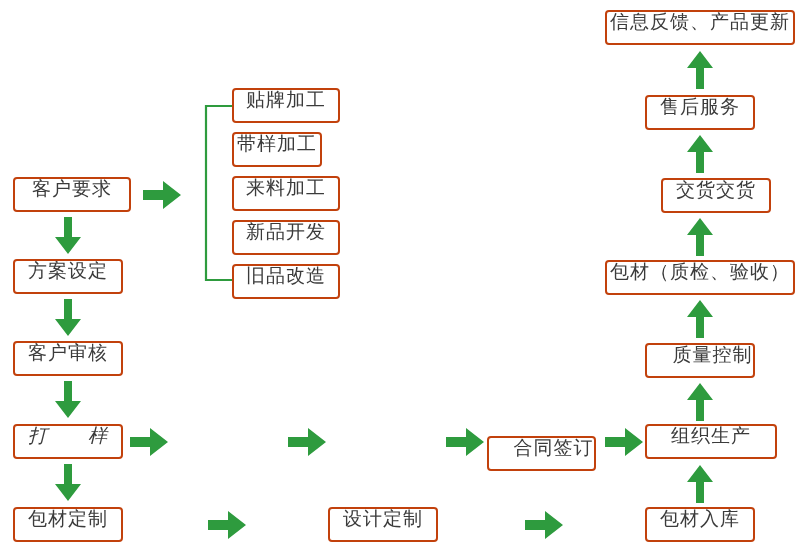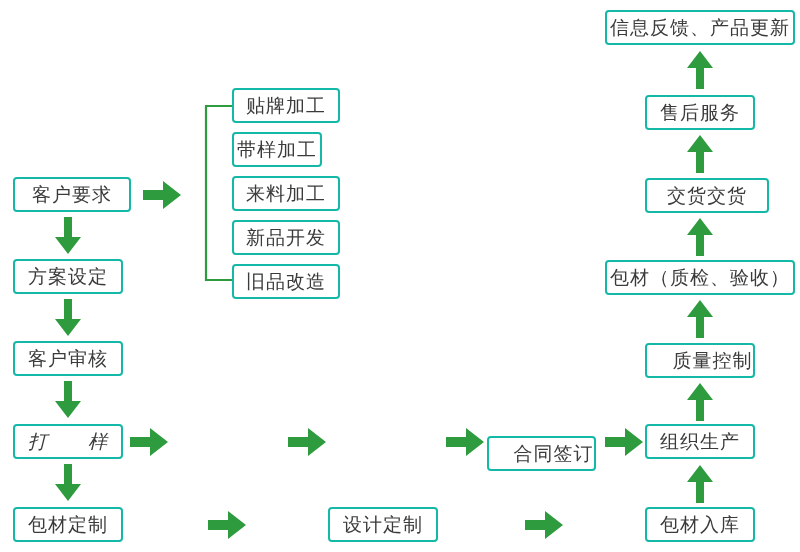--- a/index.html
+++ b/index.html
@@ -12,26 +12,26 @@
     position: relative;
     width: 800px;
     height: 552px;
     background: #ffffff;
     font-family: "DejaVu Sans", "Liberation Sans", sans-serif;
     overflow: hidden;
   }
   .node {
     position: absolute;
     box-sizing: border-box;
-    border: 2px solid #14b8a6;
+    border: 2px solid #c2410c;
     border-radius: 4px;
     background: #ffffff;
     color: #3b3b3b;
     display: flex;
-    align-items: center;
+    align-items: flex-start;
     justify-content: center;
     font-size: 19px;
     line-height: 1;
     letter-spacing: 1px;
     white-space: nowrap;
     font-weight: 400;
   }
   .node.wide-gap {
     letter-spacing: 1px;
   }
@@ -163,30 +163,30 @@
         <polygon points="0,10 20,10 20,1 38,15 20,29 20,20 0,20" fill="#2e9b3e"></polygon>
       </svg>
   </span>
 
   <div class="node" style="left:605px; top:10px; width:190px; height:35px;">
     <span class="lbl">信息反馈、产品更新</span>
   </div>
   <div class="node" style="left:645px; top:95px; width:110px; height:35px;">
     <span class="lbl">售后服务</span>
   </div>
-  <div class="node" style="left:645px; top:178px; width:124px; height:35px;">
+  <div class="node" style="left:661px; top:178px; width:110px; height:35px;">
     <span class="lbl">交货交货</span>
   </div>
   <div class="node" style="left:605px; top:260px; width:190px; height:35px;">
     <span class="lbl">包材（质检、验收）</span>
   </div>
   <div class="node" style="left:645px; top:343px; width:110px; height:35px;padding-left:25px;">
     <span class="lbl">质量控制</span>
   </div>
-  <div class="node" style="left:645px; top:424px; width:110px; height:35px;">
+  <div class="node" style="left:645px; top:424px; width:132px; height:35px;">
     <span class="lbl">组织生产</span>
   </div>
   <div class="node" style="left:645px; top:507px; width:110px; height:35px;">
     <span class="lbl">包材入库</span>
   </div>
 
   <span class="arrow" style="left:686px; top:50px;">
     <svg width="28" height="40" viewBox="0 0 28 40">
         <polygon points="14,1 27,18 18,18 18,39 10,39 10,18 1,18" fill="#2e9b3e"></polygon>
       </svg>

